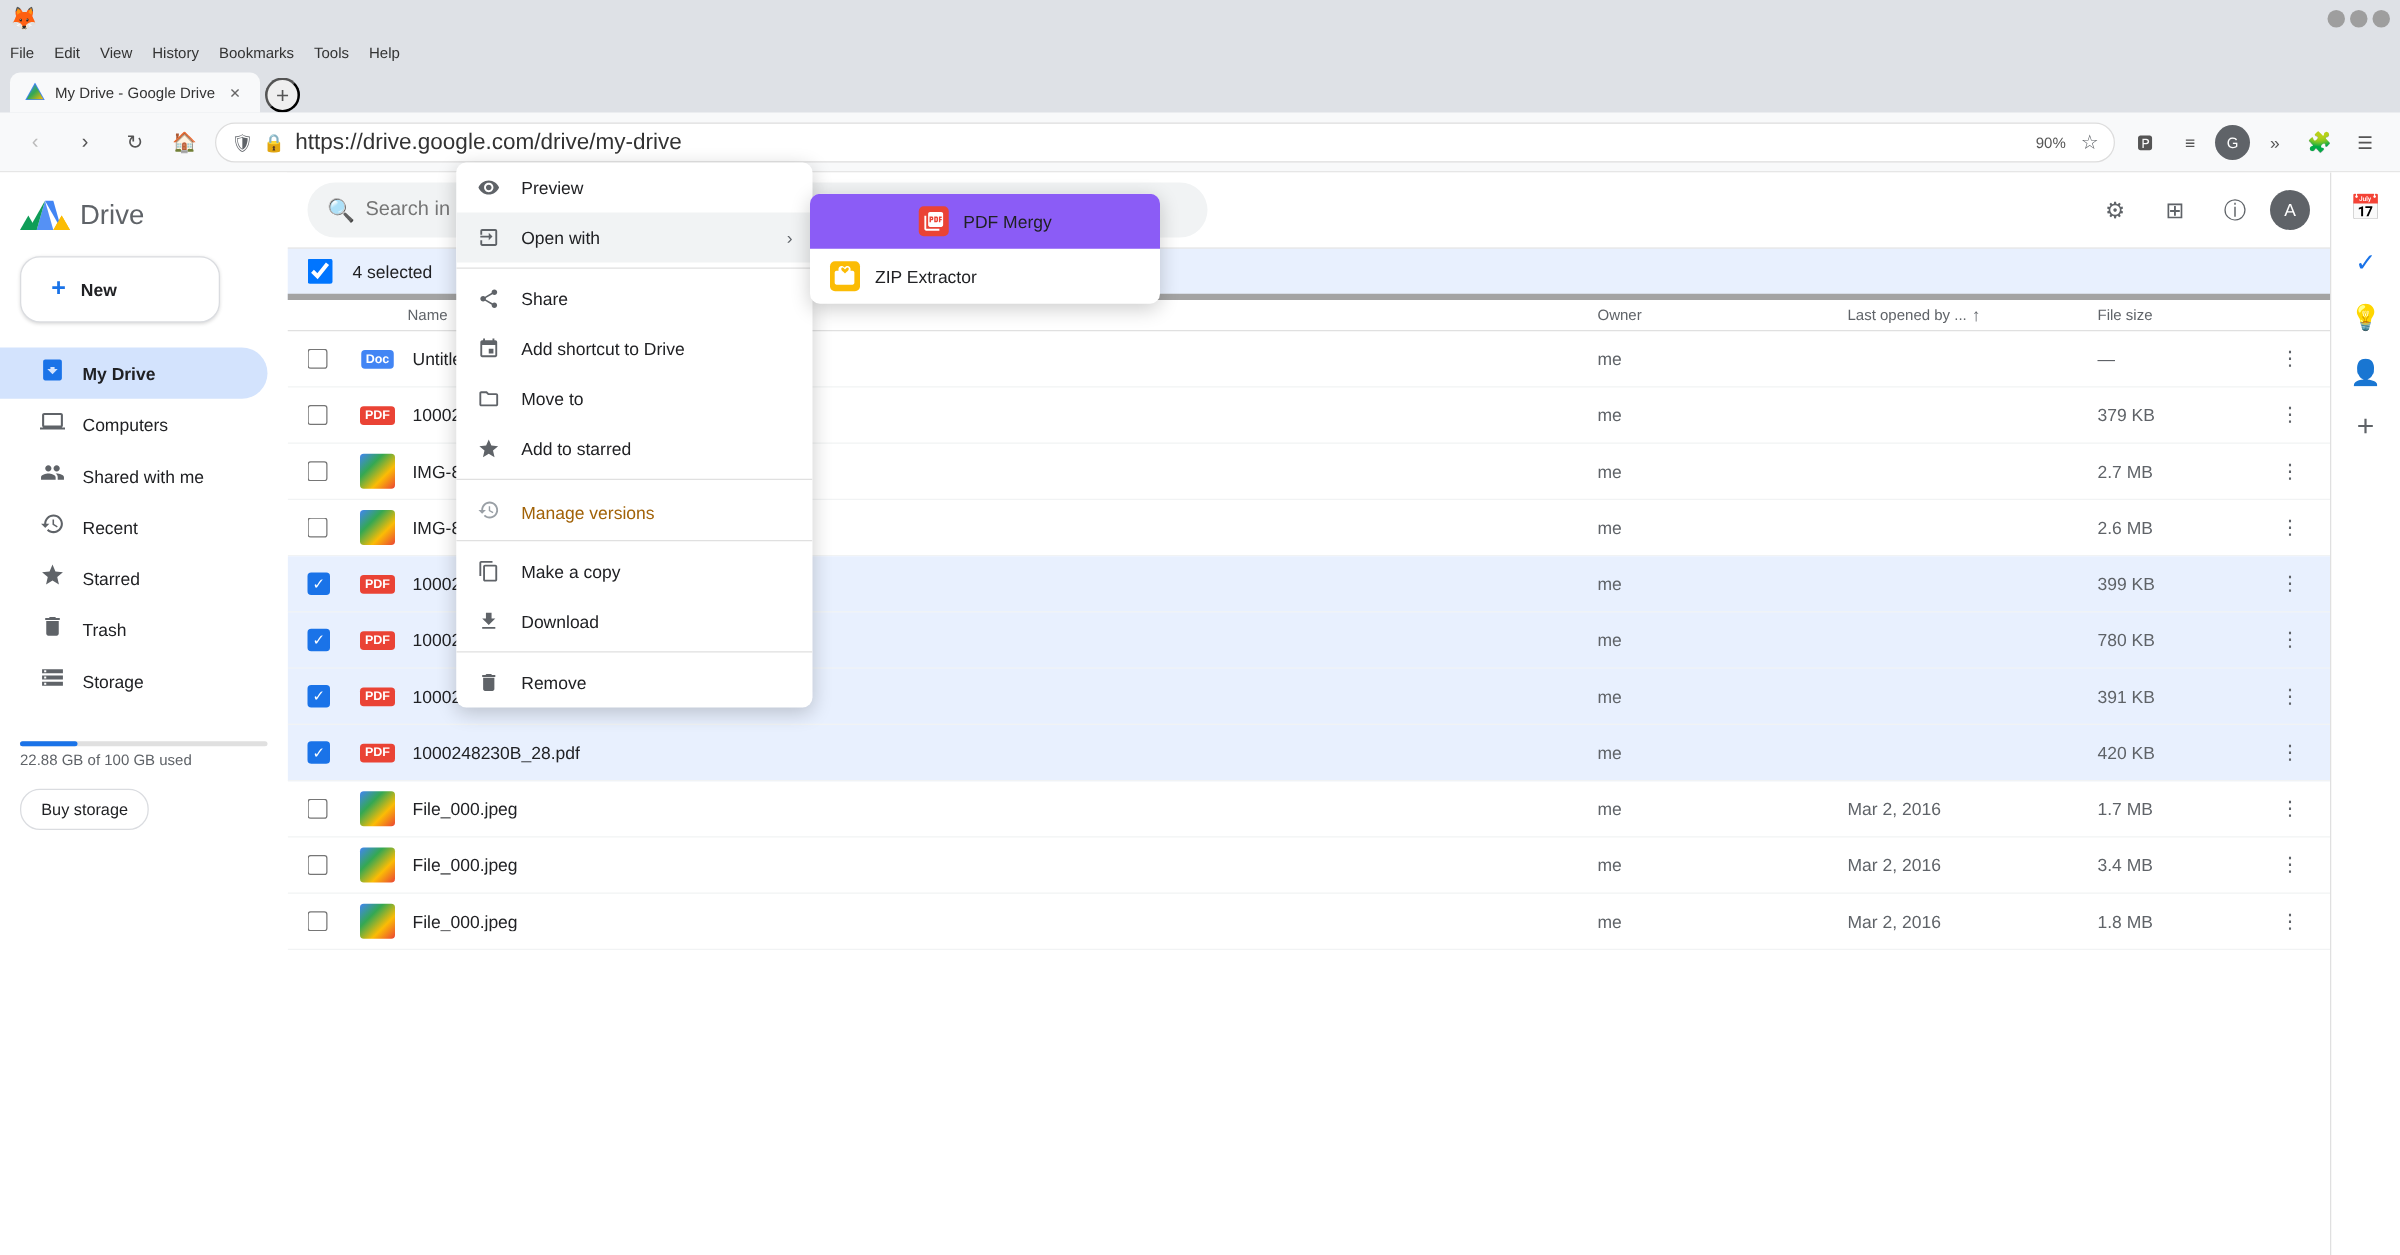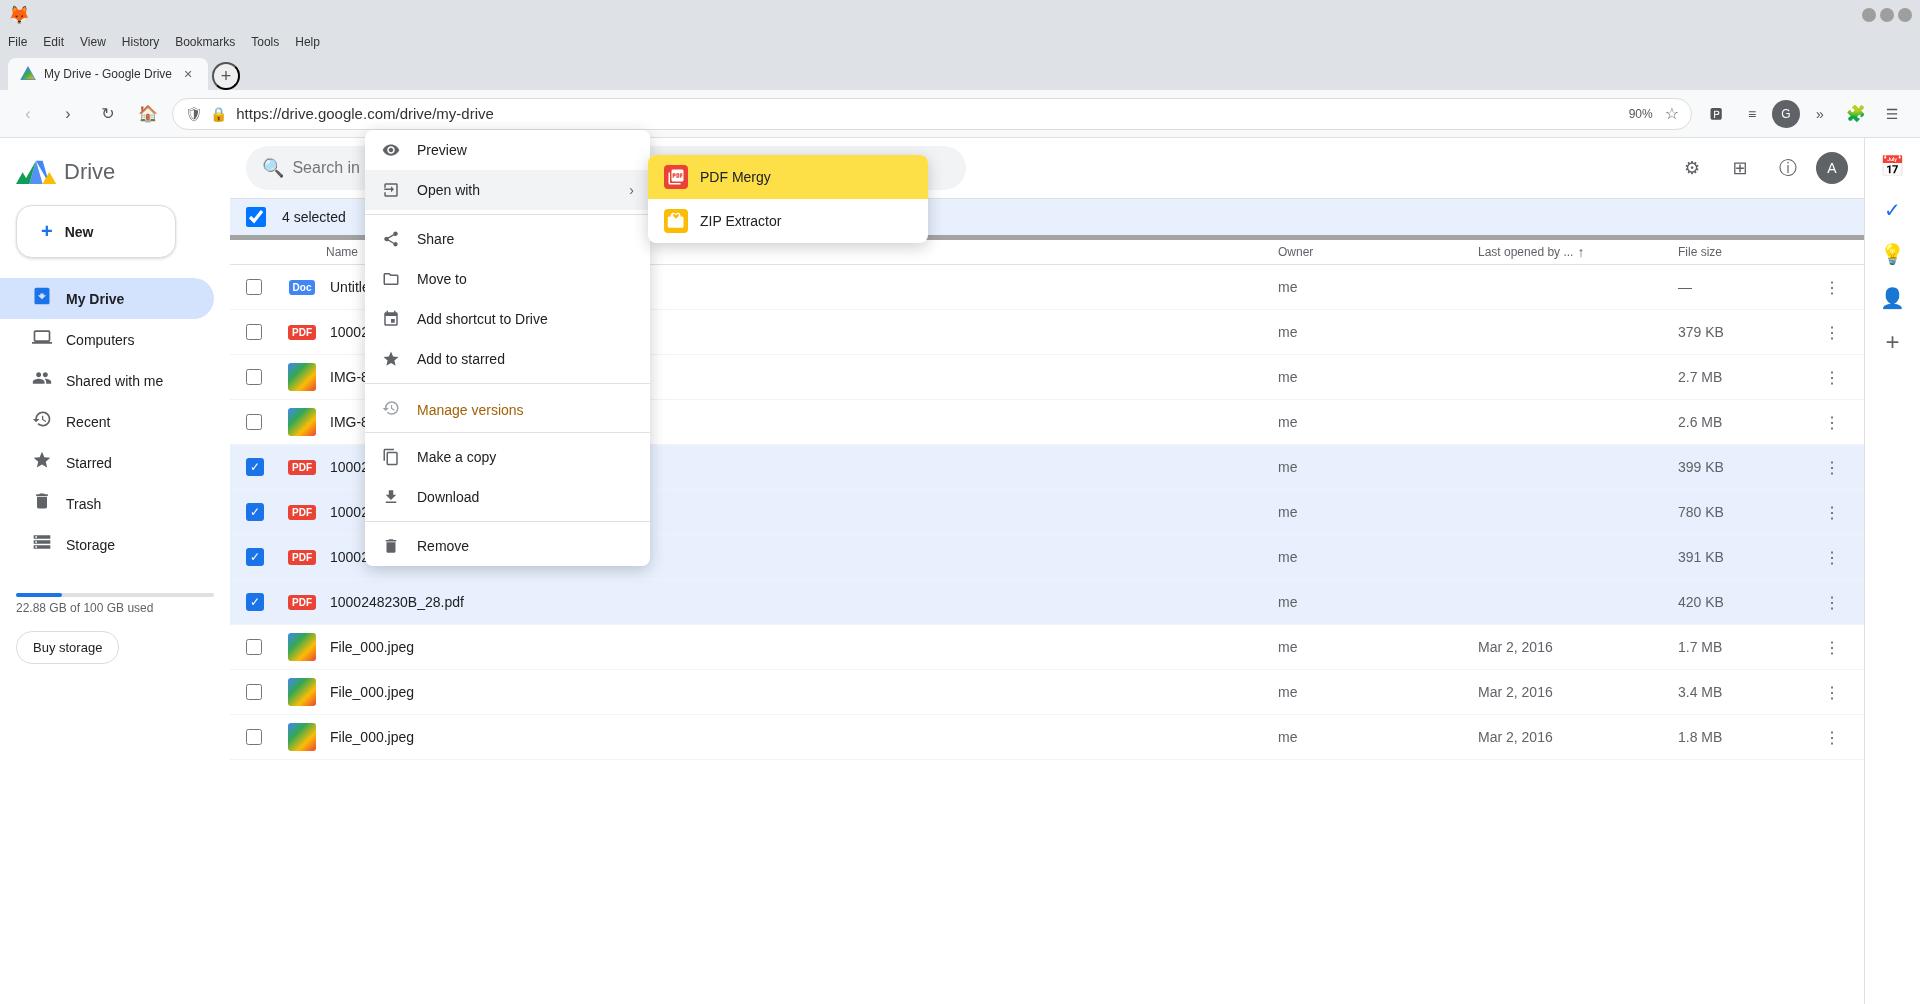--- a/index.html
+++ b/index.html
@@ -20,21 +20,21 @@
     .tab-favicon { width: 16px; height: 16px; }
     .tab-title { font-size: 12px; color: #333; flex: 1; overflow: hidden; text-overflow: ellipsis; white-space: nowrap; }
     .tab-close { width: 16px; height: 16px; border-radius: 50%; display: flex; align-items: center; justify-content: center; cursor: pointer; color: #666; font-size: 11px; }
     .new-tab-btn { width: 28px; height: 28px; display: flex; align-items: center; justify-content: center; border-radius: 50%; cursor: pointer; color: #555; font-size: 18px; margin-left: 4px; }
 
     
     .nav-bar { background: #f8f9fa; height: 48px; display: flex; align-items: center; padding: 0 12px; gap: 8px; border-bottom: 1px solid #e0e0e0; }
     .nav-btn { width: 32px; height: 32px; border-radius: 50%; display: flex; align-items: center; justify-content: center; cursor: pointer; color: #555; font-size: 16px; border: none; background: transparent; }
     .nav-btn.disabled { color: #bbb; cursor: default; }
     .address-bar { flex: 1; height: 32px; background: #fff; border: 1px solid #ddd; border-radius: 16px; display: flex; align-items: center; padding: 0 12px; gap: 8px; font-size: 13px; color: #333; }
-    .address-bar-url { flex: 1; font-size: 15px; color: #333; }
+    .address-bar-url { flex: 1; font-size: 18px; color: #333; }
     .zoom-level { font-size: 12px; color: #555; padding: 0 4px; }
     .nav-icons { display: flex; align-items: center; gap: 4px; }
     .nav-icon-btn { width: 32px; height: 32px; border-radius: 50%; display: flex; align-items: center; justify-content: center; cursor: pointer; color: #555; font-size: 14px; border: none; background: transparent; }
 
     
     .app-container { display: flex; height: calc(1004px - 138px); background: #fff; }
 
     
     .sidebar { width: 230px; background: #fff; padding: 8px 0; flex-shrink: 0; overflow-y: auto; }
     .drive-logo { display: flex; align-items: center; gap: 8px; padding: 8px 16px 16px; }
@@ -99,21 +99,21 @@
     .context-menu-item { display: flex; align-items: center; gap: 16px; padding: 10px 16px; cursor: pointer; font-size: 14px; color: #202124; }
     .context-menu-item.active { background: #f1f3f4; }
     .context-menu-item.disabled { color: #a16207; cursor: default; align-items: flex-end; }
     .context-menu-icon { width: 20px; height: 20px; display: flex; align-items: center; justify-content: center; color: #5f6368; font-size: 16px; flex-shrink: 0; }
     .context-menu-divider { height: 1px; background: #e0e0e0; margin: 4px 0; }
     .context-menu-arrow { margin-left: auto; color: #5f6368; }
 
     
     .submenu { position: fixed; top: 155px; left: 648px; background: #fff; border-radius: 8px; box-shadow: 0 4px 16px rgba(0,0,0,0.2); width: 280px; z-index: 1002; overflow: hidden; }
     .submenu-item { display: flex; align-items: center; gap: 12px; padding: 10px 16px; cursor: pointer; font-size: 14px; color: #202124; }
-    .submenu-item.active { background: #fde047; }
+    .submenu-item.active { background: #8b5cf6; justify-content: center; }
     .submenu-icon { width: 24px; height: 24px; border-radius: 4px; display: flex; align-items: center; justify-content: center; font-size: 14px; flex-shrink: 0; overflow: hidden; }
 
     
     .file-list::-webkit-scrollbar { width: 8px; }
     .file-list::-webkit-scrollbar-track { background: #f1f3f4; }
     .file-list::-webkit-scrollbar-thumb { background: #bdc1c6; border-radius: 4px; }
 
     
     .pdf-icon { background: #ea4335; color: white; border-radius: 3px; font-size: 10px; font-weight: bold; padding: 2px 4px; }
     .img-icon { background: linear-gradient(135deg, #4285f4, #34a853, #fbbc05, #ea4335); border-radius: 3px; width: 28px; height: 28px; }
@@ -550,33 +550,33 @@
       <svg width="18" height="18" viewBox="0 0 24 24" fill="#5f6368">
           <path d="M18 16.08c-.76 0-1.44.3-1.96.77L8.91 12.7c.05-.23.09-.46.09-.7s-.04-.47-.09-.7l7.05-4.11c.54.5 1.25.81 2.04.81 1.66 0 3-1.34 3-3s-1.34-3-3-3-3 1.34-3 3c0 .24.04.47.09.7L8.04 9.81C7.5 9.31 6.79 9 6 9c-1.66 0-3 1.34-3 3s1.34 3 3 3c.79 0 1.5-.31 2.04-.81l7.12 4.16c-.05.21-.08.43-.08.65 0 1.61 1.31 2.92 2.92 2.92 1.61 0 2.92-1.31 2.92-2.92s-1.31-2.92-2.92-2.92z"></path>
         </svg>
     </span>
     <span>Share</span>
   </div>
 
   <div class="context-menu-item">
     <span class="context-menu-icon">
       <svg width="18" height="18" viewBox="0 0 24 24" fill="#5f6368">
+          <path d="M17 12h-5v5h5v-5zM16 1v2H8V1H6v2H5c-1.11 0-1.99.9-1.99 2L3 19c0 1.1.89 2 2 2h14c1.1 0 2-.9 2-2V5c0-1.1-.9-2-2-2h-1V1h-2zm3 18H5V8h14v11z"></path>
+        </svg>
+    </span>
+    <span>Add shortcut to Drive</span>
+  </div>
+
+  <div class="context-menu-item">
+    <span class="context-menu-icon">
+      <svg width="18" height="18" viewBox="0 0 24 24" fill="#5f6368">
           <path d="M20 6h-8l-2-2H4c-1.1 0-2 .9-2 2v12c0 1.1.9 2 2 2h16c1.1 0 2-.9 2-2V8c0-1.1-.9-2-2-2zm0 12H4V6h5.17l2 2H20v10z"></path>
         </svg>
     </span>
     <span>Move to</span>
-  </div>
-
-  <div class="context-menu-item">
-    <span class="context-menu-icon">
-      <svg width="18" height="18" viewBox="0 0 24 24" fill="#5f6368">
-          <path d="M17 12h-5v5h5v-5zM16 1v2H8V1H6v2H5c-1.11 0-1.99.9-1.99 2L3 19c0 1.1.89 2 2 2h14c1.1 0 2-.9 2-2V5c0-1.1-.9-2-2-2h-1V1h-2zm3 18H5V8h14v11z"></path>
-        </svg>
-    </span>
-    <span>Add shortcut to Drive</span>
   </div>
 
   <div class="context-menu-item">
     <span class="context-menu-icon">
       <svg width="18" height="18" viewBox="0 0 24 24" fill="#5f6368">
           <path d="M12 17.27L18.18 21l-1.64-7.03L22 9.24l-7.19-.61L12 2 9.19 8.63 2 9.24l5.46 4.73L5.82 21z"></path>
         </svg>
     </span>
     <span>Add to starred</span>
   </div>

